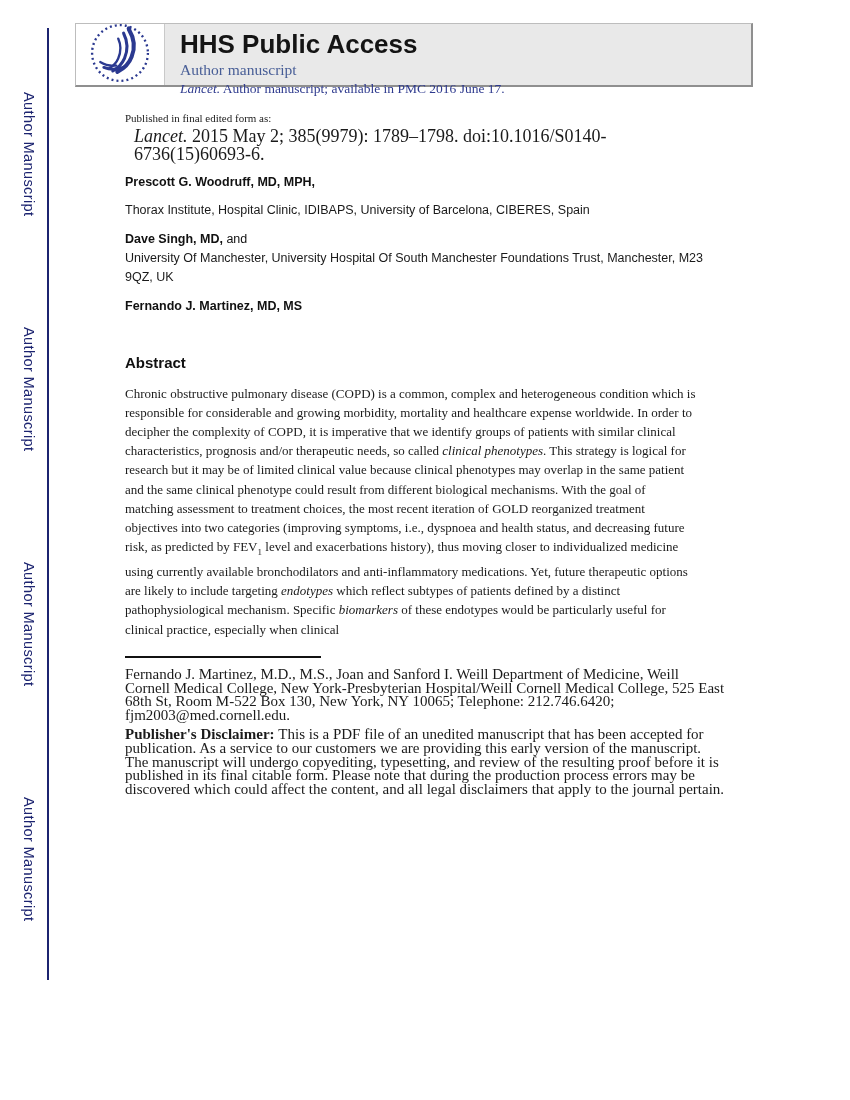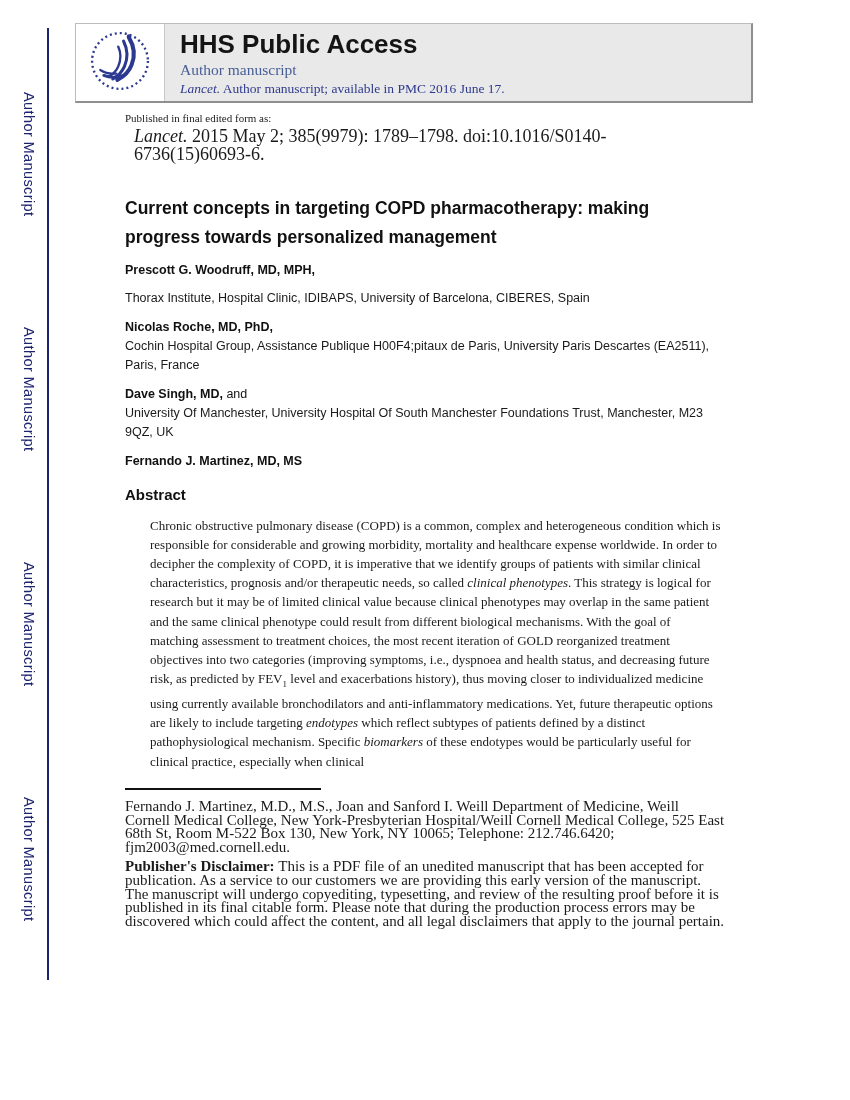--- a/index.html
+++ b/index.html
@@ -15,21 +15,21 @@
   }
   .wm {
     position:absolute; left:21px; height:150px;
     writing-mode:vertical-rl; white-space:nowrap;
     font-family:"Liberation Sans", sans-serif; font-size:14.5px;
     letter-spacing:0.4px; color:#1c2470;
   }
   .wm1 { top:92px; }  .wm2 { top:327px; }  .wm3 { top:562px; }  .wm4 { top:797px; }
   
   .banner {
-    position:absolute; left:75px; top:23px; width:678px; height:80px;
+    position:absolute; left:75px; top:23px; width:678px; height:64px;
     background:#e9e9e9;
     border:1px solid #bdbdbd; border-right:2px solid #8f8f8f; border-bottom:2px solid #8f8f8f;
     display:flex; align-items:stretch;
   }
   .logo-box {
     width:89px; background:#ffffff; border-right:1px solid #c9c9c9;
     display:flex; align-items:center; justify-content:center;
   }
   .banner-text { padding:5px 0 0 15px; }
   .hhs-title {
@@ -48,24 +48,24 @@
     font-family:"Liberation Sans", sans-serif; font-weight:bold;
     font-size:17.5px; line-height:28.5px; margin-top:31px; color:#111;
   }
   .authors { margin-top:10px; font-family:"Liberation Sans", sans-serif; font-size:12.5px; }
   .author { margin-bottom:9px; }
   .a-name { font-weight:bold; line-height:19px; color:#111; }
   .a-name .rest { font-weight:normal; }
   .a-affil { font-weight:normal; line-height:19.5px; color:#1a1a1a; }
   .abs-head {
     font-family:"Liberation Sans", sans-serif; font-weight:bold;
-    font-size:15px; margin-top:15px; color:#111;
+    font-size:15px; margin-top:38px; color:#111;
   }
   .abs-body {
-    margin-top:13px; margin-left:25px; width:572px;
+    margin-top:13px; width:572px;
     font-size:13px; line-height:19.2px;
   }
   .abs-body sub { font-size:9px; }
   
   .footer { margin-top:17px; }
   .foot-rule { width:196px; height:2px; background:#111; margin-bottom:10px; }
   .foot-p { font-size:15px; line-height:13.8px; width:600px; }
   .foot-p + .foot-p { margin-top:5px; }
 </style>
 </head>
@@ -100,32 +100,27 @@
       <div class="hhs-sub">Author manuscript</div>
       <div class="hhs-cite"><span class="jn">Lancet.</span><span> Author manuscript; available in PMC 2016 June 17.</span></div>
     </div>
   </div>
 
   <div class="main">
 
     <div class="pub-lead">Published in final edited form as:</div>
     <div class="pub-cite"><span class="jn">Lancet.</span><span> 2015 May 2; 385(9979): 1789–1798. doi:10.1016/S0140-6736(15)60693-6.</span></div>
 
-    <h1 class="title">Current concepts in targeting COPD pharmacotherapy: making progress towards personalized management</h1>
 
     <div class="authors">
       <div class="author">
         <div class="a-name"><span>Prescott G. Woodruff, MD, MPH,</span><span class="rest"></span></div>
       </div>
       <div class="author">
         <div class="a-affil">Thorax Institute, Hospital Clinic, IDIBAPS, University of Barcelona, CIBERES, Spain</div>
-      </div>
-      <div class="author">
-        <div class="a-name"><span>Nicolas Roche, MD, PhD,</span><span class="rest"></span></div>
-        <div class="a-affil">Cochin Hospital Group, Assistance Publique H00F4;pitaux de Paris, University Paris Descartes (EA2511), Paris, France</div>
       </div>
       <div class="author">
         <div class="a-name"><span>Dave Singh, MD,</span><span class="rest"> and</span></div>
         <div class="a-affil">University Of Manchester, University Hospital Of South Manchester Foundations Trust, Manchester, M23 9QZ, UK</div>
       </div>
       <div class="author">
         <div class="a-name"><span>Fernando J. Martinez, MD, MS</span><span class="rest"></span></div>
       </div>
     </div>
 

